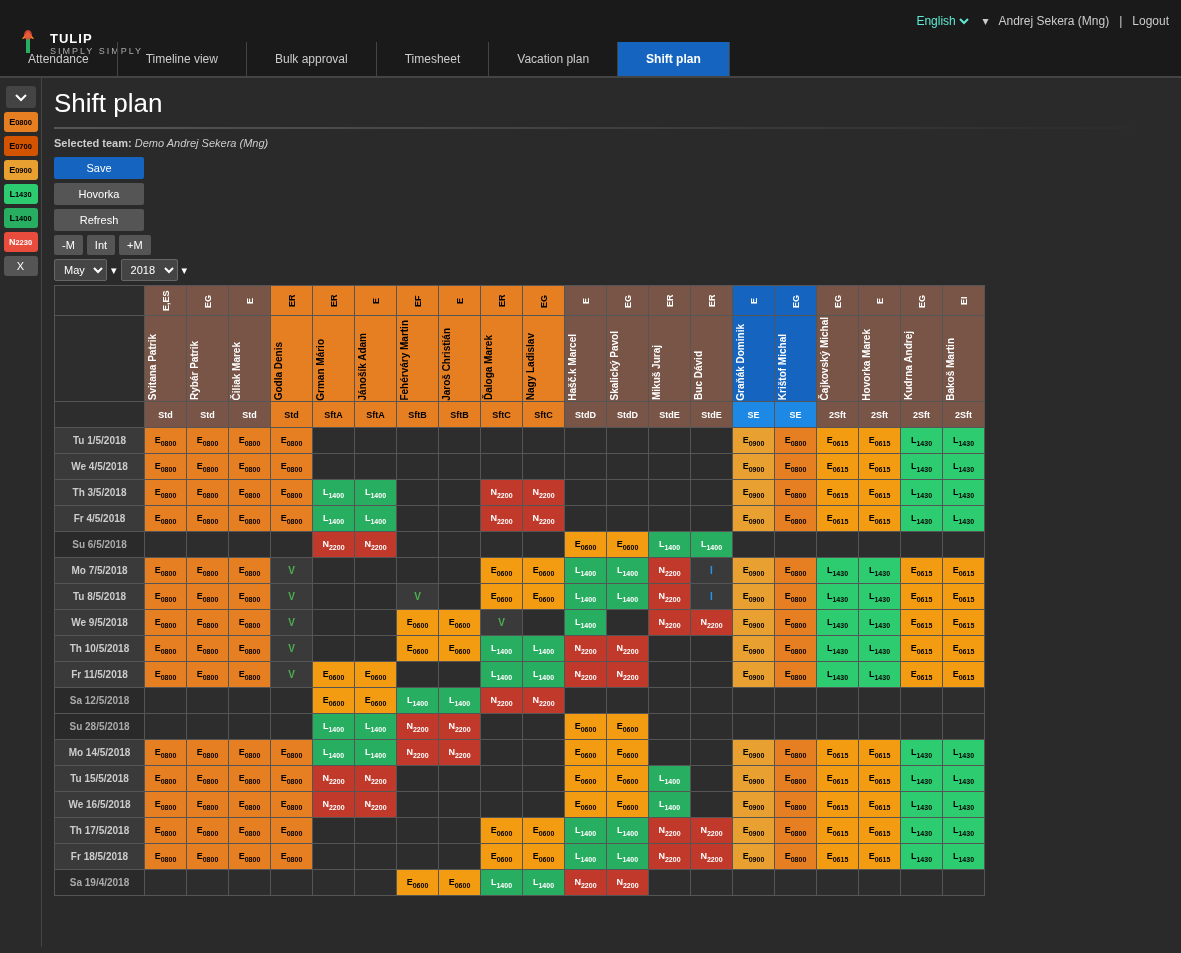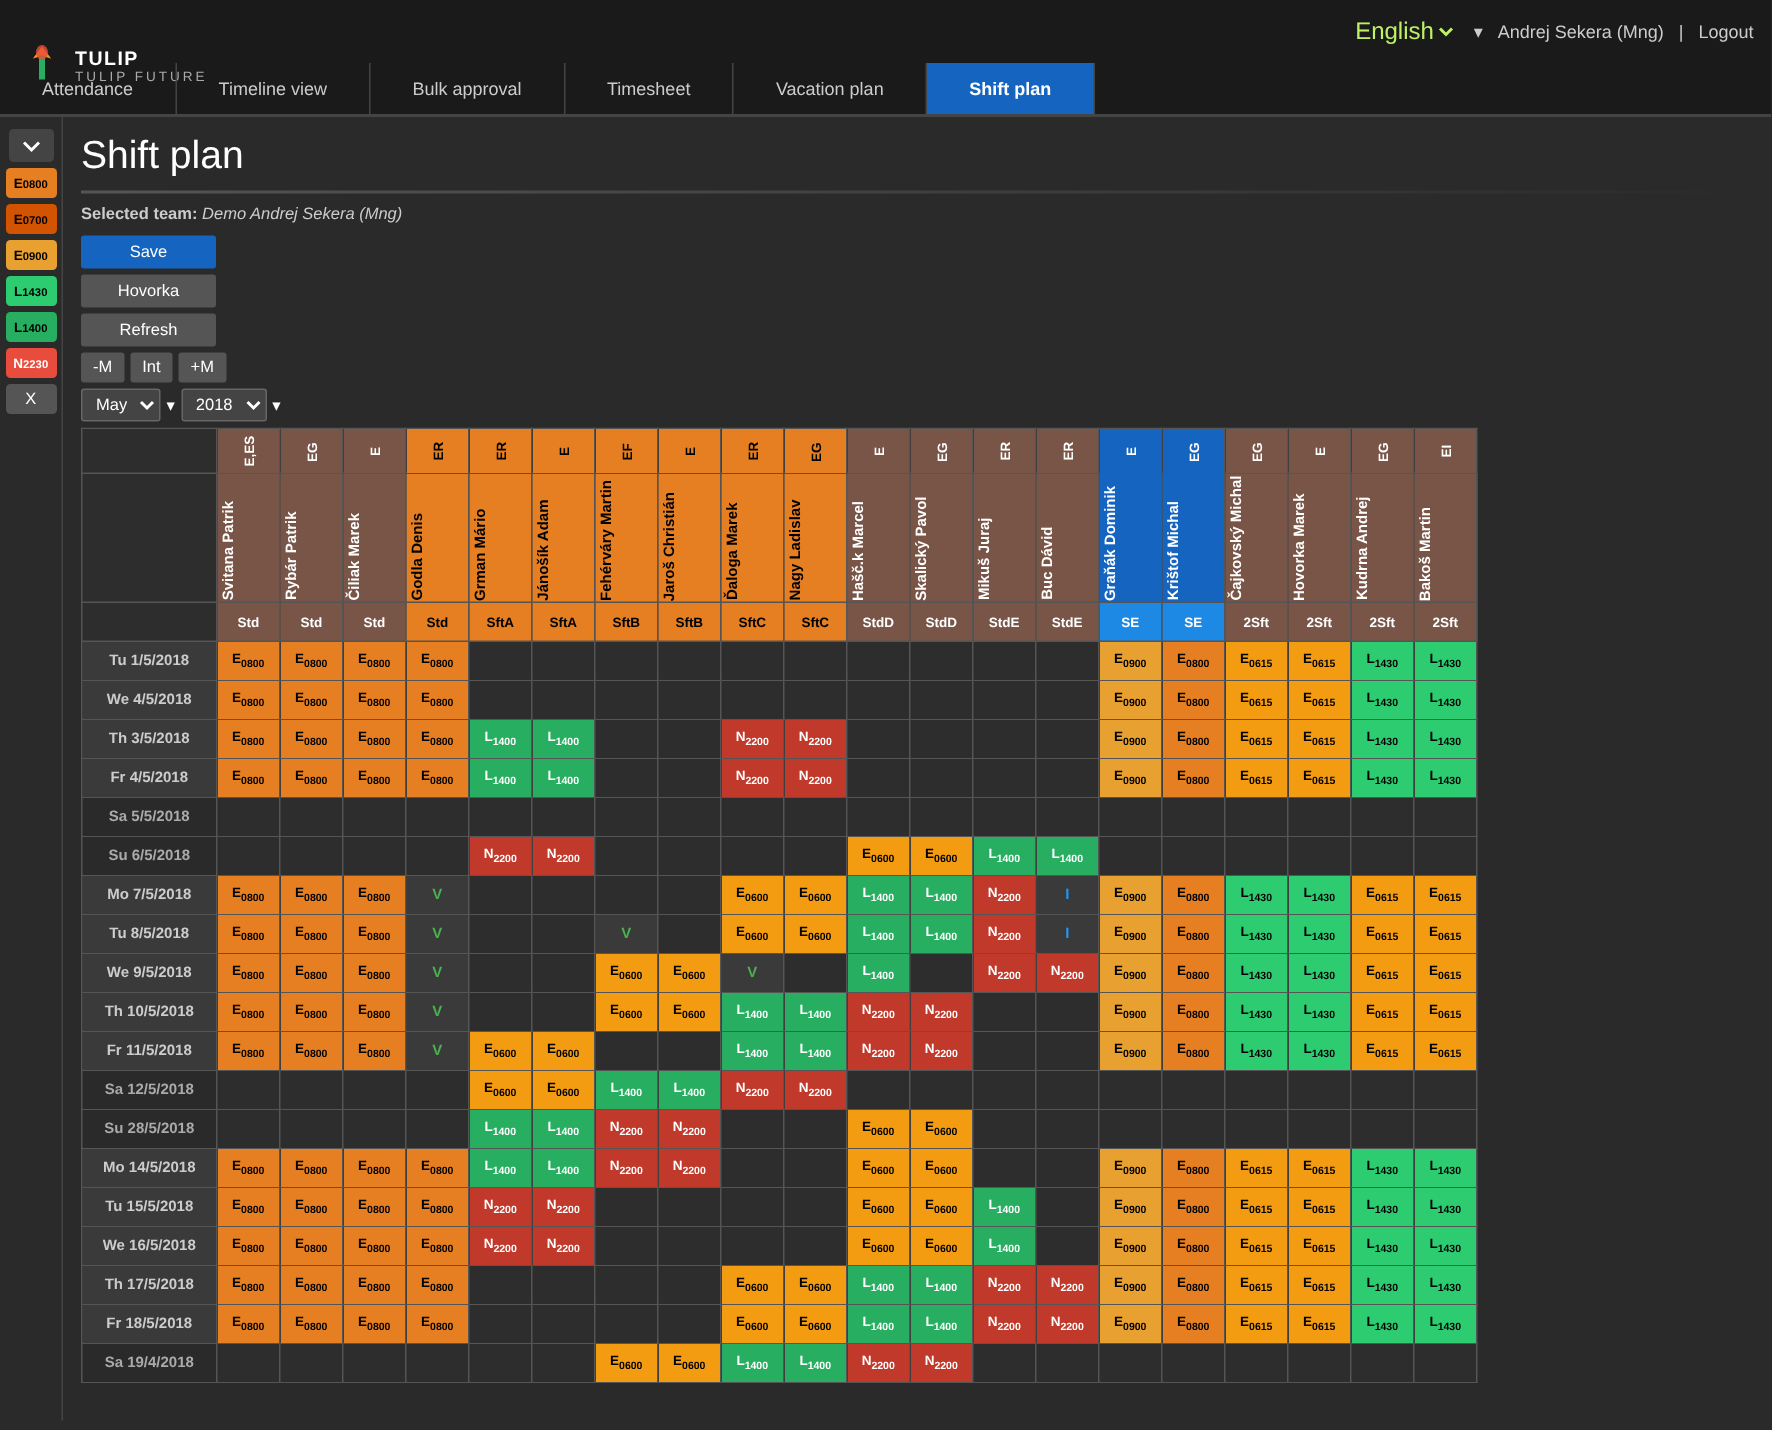--- a/index.html
+++ b/index.html
@@ -5,21 +5,21 @@
     * { box-sizing: border-box; margin: 0; padding: 0; }
     body { background: #2a2a2a; font-family: Arial, sans-serif; font-size: 11px; color: #fff; width: 1181px; min-height: 953px; overflow-x: hidden; }
 
     
     .top-bar { background: #1a1a1a; display: flex; align-items: center; justify-content: space-between; padding: 4px 12px; height: 42px; }
     .logo { display: flex; align-items: center; gap: 6px; margin-top: 44px; }
     .logo-icon { width: 32px; height: 32px; }
     .logo-text { color: #fff; font-size: 13px; font-weight: bold; letter-spacing: 1px; }
     .logo-sub { color: #aaa; font-size: 9px; letter-spacing: 2px; }
     .top-right { display: flex; align-items: center; gap: 10px; color: #ccc; font-size: 12px; }
-    .lang-select { background: #1a1a1a; color: #bef264; border: none; font-size: 16px; cursor: pointer; }
+    .lang-select { background: #1a1a1a; color: #5eead4; border: none; font-size: 12px; cursor: pointer; }
 
     
     .nav-tabs { display: flex; background: #1a1a1a; border-bottom: 2px solid #444; }
     .nav-tab { padding: 10px 28px; color: #ccc; cursor: pointer; font-size: 12px; border-right: 1px solid #444; white-space: nowrap; }
     .nav-tab.active { background: #1565c0; color: #fff; font-weight: bold; }
 
     
     .page { display: flex; padding: 0; min-height: calc(953px - 84px); }
 
     
@@ -90,21 +90,21 @@
 <div class="top-bar">
   <div class="logo">
     <svg class="logo-icon" viewBox="0 0 32 32">
       <polygon points="16,4 22,12 16,10 10,12" fill="#e74c3c"></polygon>
       <polygon points="16,4 10,12 16,10 22,12" fill="#f39c12"></polygon>
       <rect x="14" y="10" width="4" height="16" fill="#27ae60"></rect>
       <ellipse cx="16" cy="8" rx="4" ry="5" fill="#e74c3c" opacity="0.8"></ellipse>
     </svg>
     <div>
       <div class="logo-text">TULIP</div>
-      <div class="logo-sub">TULIP FUTURE</div>
+      <div class="logo-sub">SIMPLY SIMPLY</div>
     </div>
   </div>
   <div class="top-right">
     <select class="lang-select">
       <option>English</option>
     </select>
     <span>▾</span>
     <span>Andrej Sekera (Mng)</span>
     <span>|</span>
     <a href="#" style="color:#ccc; text-decoration:none;">Logout</a>
@@ -370,43 +370,20 @@
               <td class="cell-dark"></td>
               <td class="cell-dark"></td>
               <td class="cell-e0900">E<sub style="font-size:7px">0900</sub></td>
               <td class="cell-e0800">E<sub style="font-size:7px">0800</sub></td>
               <td class="cell-e0615">E<sub style="font-size:7px">0615</sub></td>
               <td class="cell-e0615">E<sub style="font-size:7px">0615</sub></td>
               <td class="cell-l1430">L<sub style="font-size:7px">1430</sub></td>
               <td class="cell-l1430">L<sub style="font-size:7px">1430</sub></td>
             </tr>
             <tr>
-              <td class="date-col weekend">Sa 5/5/2018</td>
-              <td class="cell-dark"></td>
-              <td class="cell-dark"></td>
-              <td class="cell-dark"></td>
-              <td class="cell-dark"></td>
-              <td class="cell-dark"></td>
-              <td class="cell-dark"></td>
-              <td class="cell-dark"></td>
-              <td class="cell-dark"></td>
-              <td class="cell-dark"></td>
-              <td class="cell-dark"></td>
-              <td class="cell-dark"></td>
-              <td class="cell-dark"></td>
-              <td class="cell-dark"></td>
-              <td class="cell-dark"></td>
-              <td class="cell-dark"></td>
-              <td class="cell-dark"></td>
-              <td class="cell-dark"></td>
-              <td class="cell-dark"></td>
-              <td class="cell-dark"></td>
-              <td class="cell-dark"></td>
-            </tr>
-            <tr>
               <td class="date-col weekend">Su 6/5/2018</td>
               <td class="cell-dark"></td>
               <td class="cell-dark"></td>
               <td class="cell-dark"></td>
               <td class="cell-dark"></td>
               <td class="cell-n2200">N<sub style="font-size:7px">2200</sub></td>
               <td class="cell-n2200">N<sub style="font-size:7px">2200</sub></td>
               <td class="cell-dark"></td>
               <td class="cell-dark"></td>
               <td class="cell-dark"></td>

